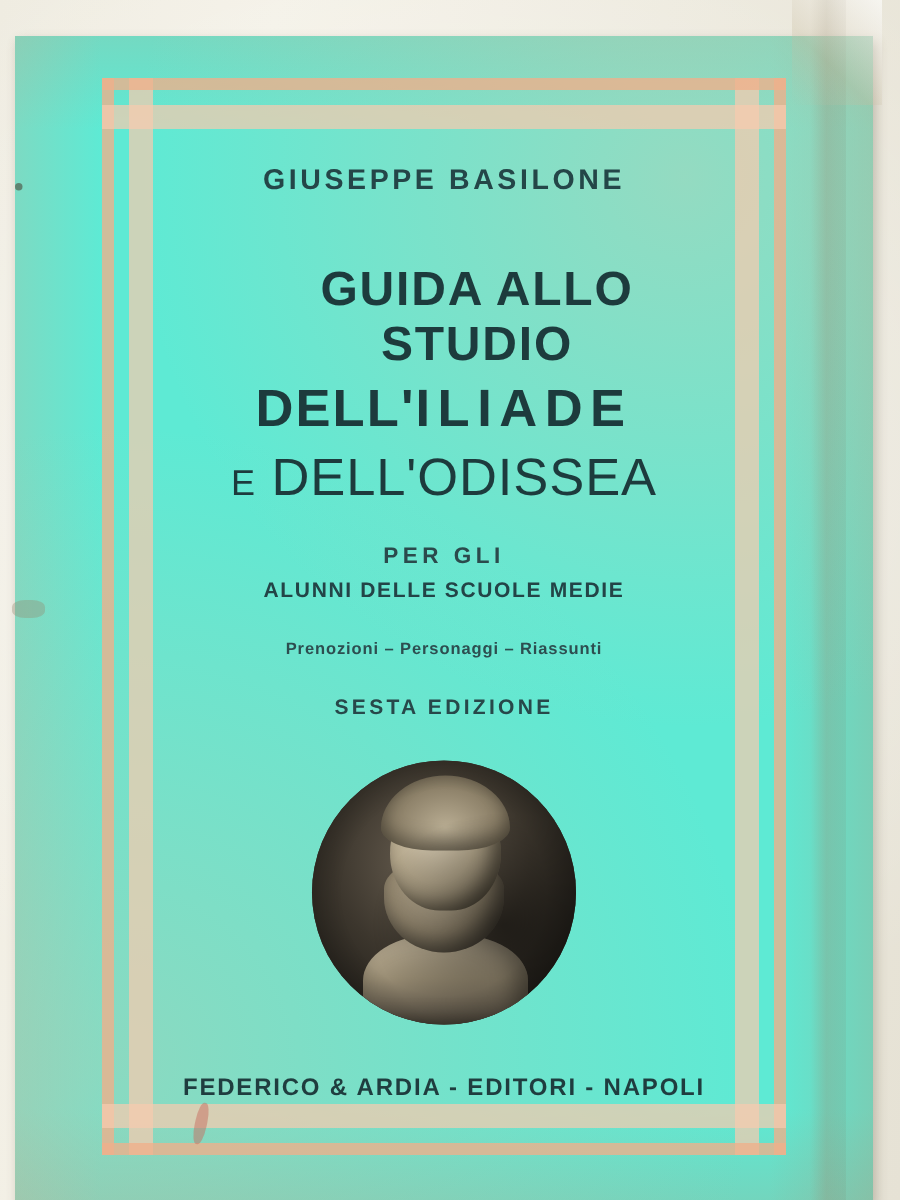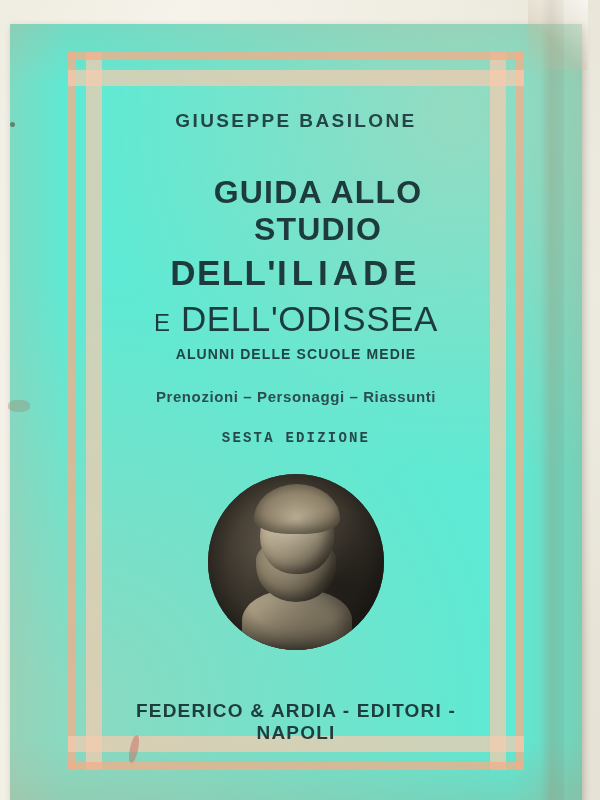--- a/index.html
+++ b/index.html
@@ -133,34 +133,33 @@
   .audience {
     margin-top: 6px;
     font-size: 14px;
     font-weight: bold;
     letter-spacing: 1.1px;
     color: #234447;
   }
 
   .subtitle {
     margin-top: 24px;
-    font-size: 15px;
+    font-size: 11px;
     font-weight: bold;
     letter-spacing: 0.6px;
     color: #2d4e50;
     line-height: 1.5;
   }
 
   .edition {
     margin-top: 22px;
     font-size: 14px;
     font-weight: bold;
     letter-spacing: 2.2px;
     color: #27484a;
-    font-family: Liberation Mono, monospace;
   }
 
   
   .portrait-wrap {
     margin: 28px auto 0;
     width: 176px;
     height: 176px;
     position: relative;
   }
   .portrait {
@@ -221,22 +220,22 @@
     position: absolute;
     inset: 0;
     background:
       radial-gradient(ellipse 70% 60% at 72% 62%, rgba(0,0,0,0.45) 0%, rgba(0,0,0,0) 70%),
       radial-gradient(circle at 50% 50%, rgba(0,0,0,0) 55%, rgba(0,0,0,0.45) 100%);
     border-radius: 50%;
   }
 
   
   .publisher {
-    margin-top: 50px;
-    font-size: 19px;
+    margin-top: 34px;
+    font-size: 16px;
     font-weight: bold;
     letter-spacing: 1.2px;
     color: #1f3d3f;
   }
 
   
   .blemish {
     position: absolute;
     border-radius: 50%;
     pointer-events: none;
@@ -279,20 +278,21 @@
     <div class="content">
 
       <div class="author">GIUSEPPE BASILONE</div>
 
       <div class="title-block">
         <div class="title-line-1">GUIDA ALLO STUDIO</div>
         <div class="title-line-2"><span>DELL'</span><span class="spaced">ILIADE</span></div>
         <div class="title-line-3"><span class="small-e">E</span> <span>DELL'ODISSEA</span></div>
       </div>
 
+      <div class="pergli">PER GLI</div>
       <div class="audience">ALUNNI DELLE SCUOLE MEDIE</div>
 
       <div class="subtitle">
         <div>Prenozioni – Personaggi – Riassunti</div>
       </div>
 
       <div class="edition">SESTA EDIZIONE</div>
 
       <div class="portrait-wrap">
         <div class="portrait">

